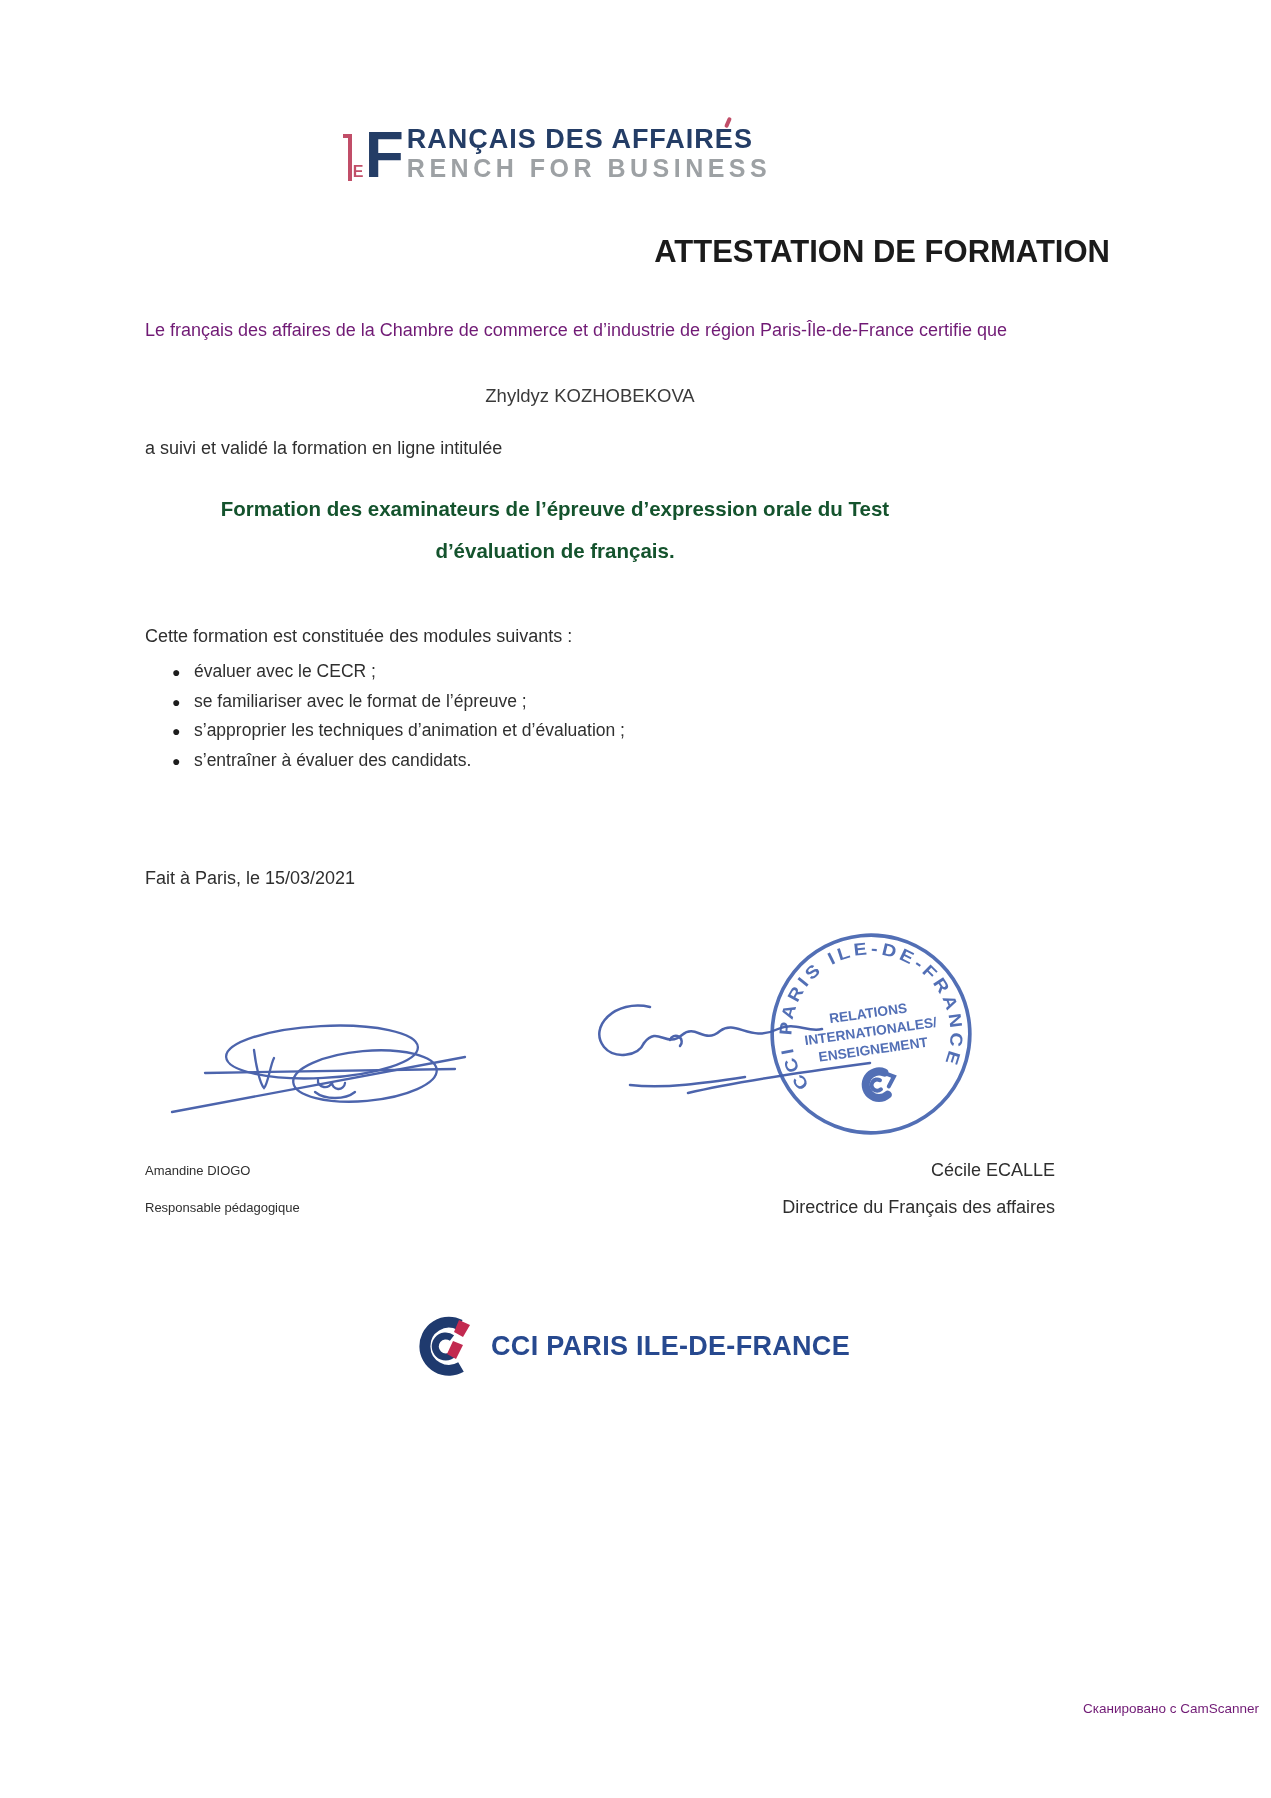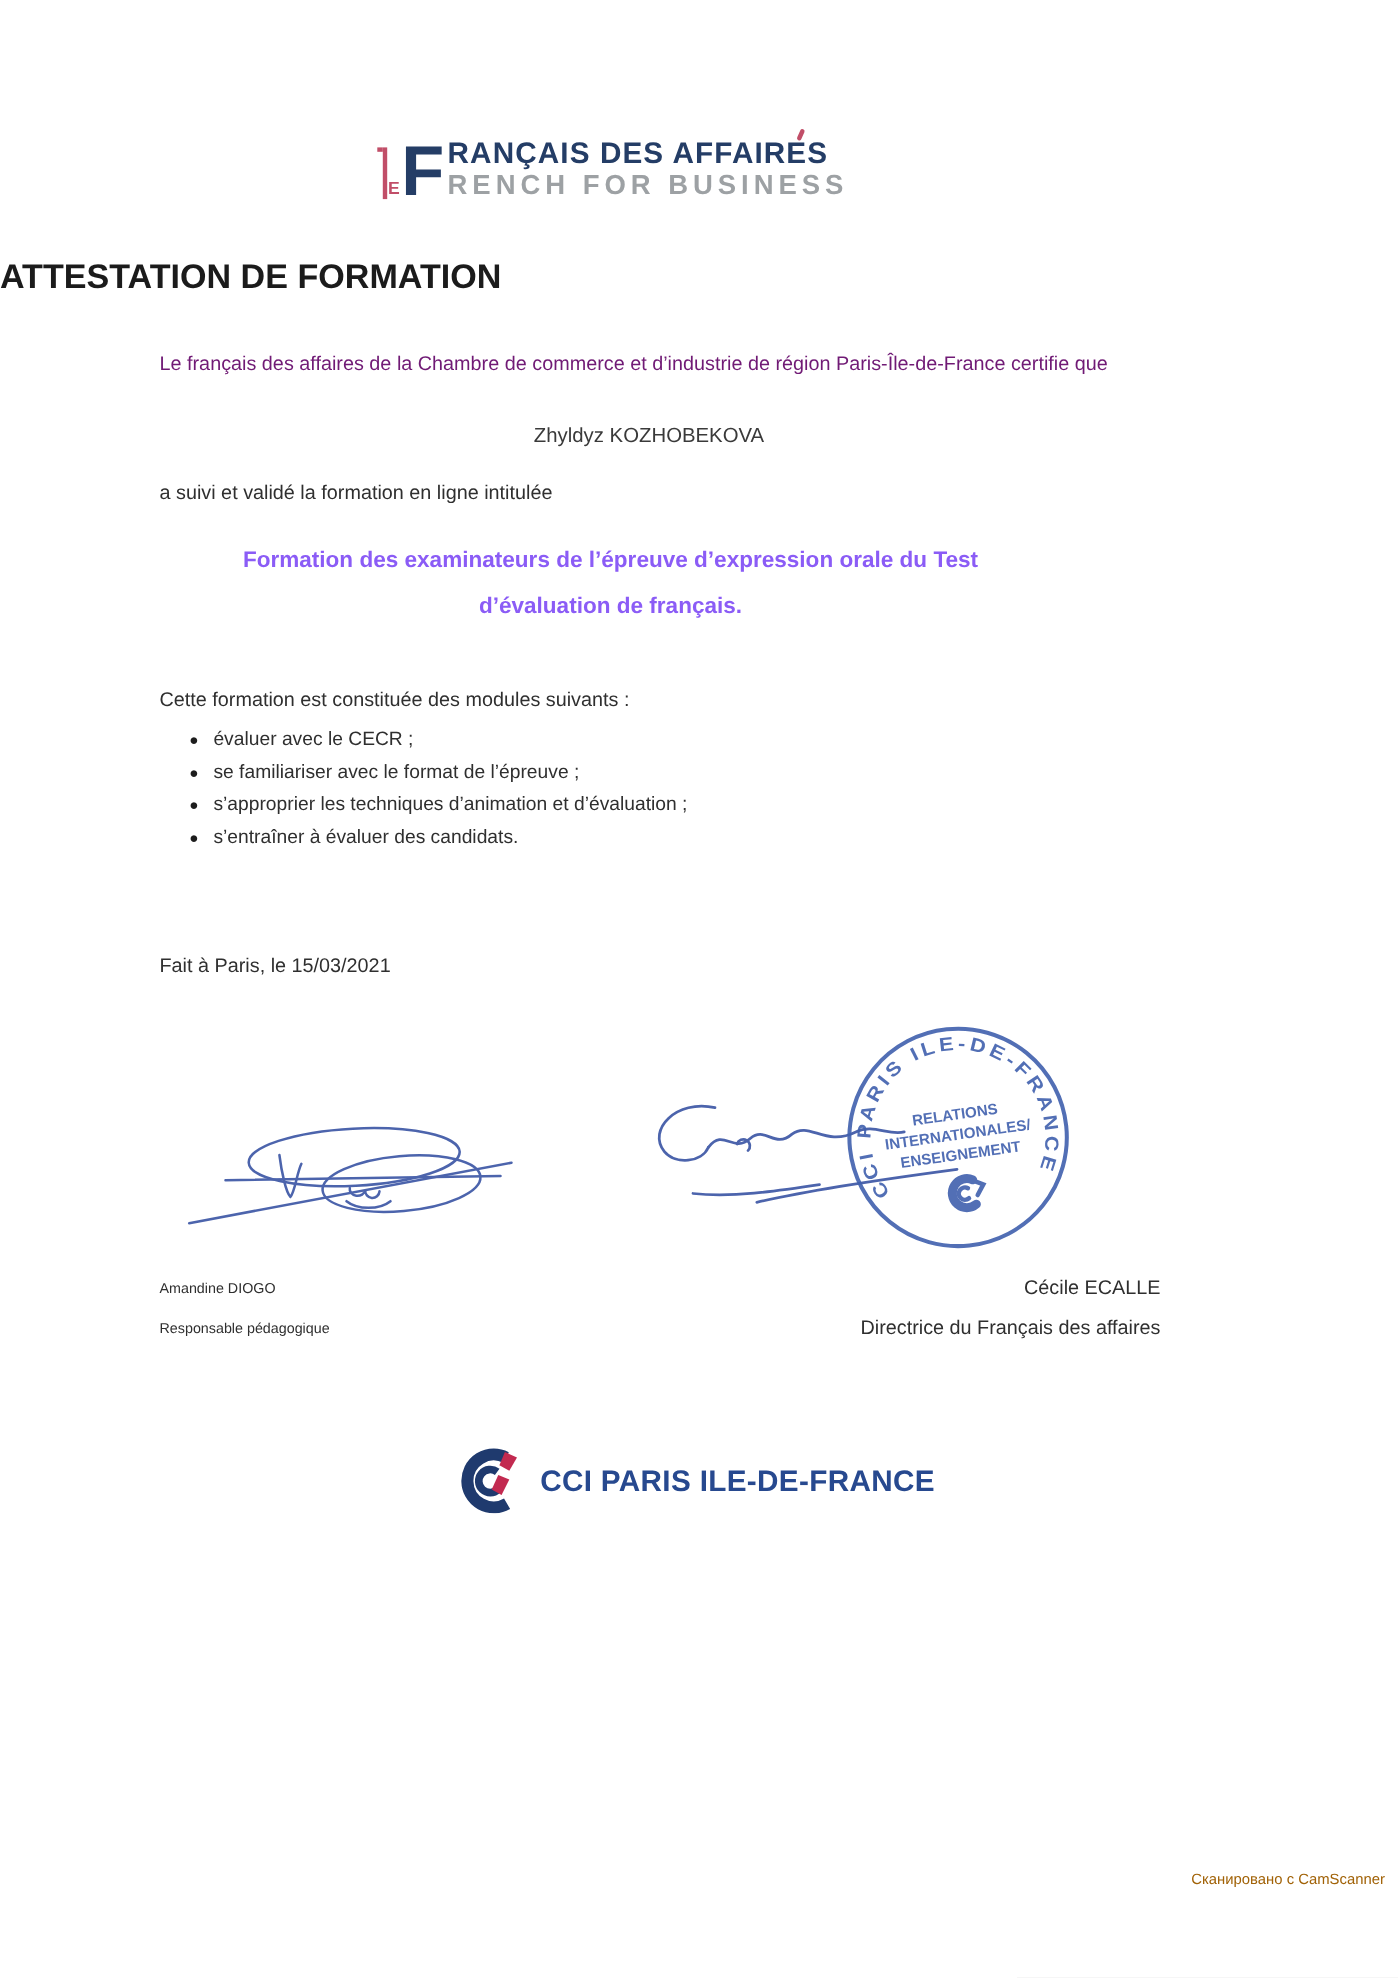--- a/index.html
+++ b/index.html
@@ -18,45 +18,45 @@
   .logo-le{position:relative;width:26px;height:52px;}
   .logo-le .bar{position:absolute;left:9px;top:5px;width:4px;height:47px;background:#c14e68;}
   .logo-le .bar::before{content:"";position:absolute;left:-5px;top:0;width:5px;height:4px;background:#c14e68;}
   .logo-le .e{position:absolute;left:14px;bottom:1px;font-size:16px;font-weight:700;color:#c14e68;line-height:1;}
   .logo-f{font-size:64px;font-weight:700;color:#243d66;line-height:0.78;margin:0 3px 0 0;}
   .logo-lines{display:flex;flex-direction:column;line-height:1;margin-top:16px;}
   .logo-l1{position:relative;font-size:27px;font-weight:700;color:#243d66;letter-spacing:1px;}
   .logo-l1 .accent{position:absolute;right:41px;top:-9px;width:4px;height:11px;background:#c14e68;transform:rotate(24deg);border-radius:2px;}
   .logo-l2{font-size:25px;font-weight:700;color:#9da1a4;letter-spacing:4.5px;margin-top:3px;}
   
-  .doc-title{position:absolute;top:234px;left:0;width:1110px;text-align:left;
+  .doc-title{position:absolute;top:234px;left:0;width:1110px;text-align:right;
     font-size:31px;font-weight:700;color:#1b1b1b;letter-spacing:0px;}
   .p-intro{position:absolute;top:320px;left:145px;width:990px;font-size:18px;color:#701a75;}
   .p-name{position:absolute;top:385px;left:0;width:1180px;text-align:center;font-size:18.5px;color:#3a3a3a;}
   .p-followed{position:absolute;top:438px;left:145px;font-size:18px;}
   .course-title{position:absolute;top:488px;left:0;width:1110px;text-align:center;
-    font-size:20.5px;font-weight:700;color:#8b5cf6;line-height:42px;}
+    font-size:20.5px;font-weight:700;color:#14532d;line-height:42px;}
   .p-score{position:absolute;top:569px;left:0;width:1110px;text-align:center;font-size:17.5px;}
   .p-modules-intro{position:absolute;top:626px;left:145px;font-size:18px;}
   .modules{position:absolute;top:661px;left:172px;}
   .module-row{display:flex;align-items:baseline;height:29.5px;font-size:17.5px;color:#2f2f2f;}
   .module-row .dot{width:22px;font-size:14px;color:#1d1d1d;}
   .p-delivery{position:absolute;top:832px;left:145px;font-size:18px;}
   .p-date{position:absolute;top:868px;left:145px;font-size:18px;}
   
   .sig-left{position:absolute;top:1000px;left:150px;width:330px;height:135px;}
   .sig-right{position:absolute;top:985px;left:570px;width:330px;height:135px;}
   .stamp{position:absolute;top:926px;left:763px;width:216px;height:216px;transform:rotate(-6deg);opacity:.9;}
   .sign-left-block{position:absolute;top:1152px;left:145px;font-size:13px;line-height:37px;color:#2f2f2f;}
   .sign-right-block{position:absolute;top:1152px;left:655px;width:400px;text-align:right;font-size:18px;line-height:37px;color:#2f2f2f;}
   
   .cci-logo{position:absolute;top:1316px;left:0;width:1262px;display:flex;justify-content:center;align-items:center;gap:13px;}
   .cci-text{font-size:27px;font-weight:700;color:#27498f;letter-spacing:0.3px;}
   
-  .scan-footer{position:absolute;top:1701px;right:12px;font-size:13.5px;color:#a16207;}
+  .scan-footer{position:absolute;top:1701px;right:12px;font-size:13.5px;color:#701a75;}
 </style>
 </head>
 <body>
 
 <div id="page">
 
   <div class="logo">
     <div class="logo-inner">
       <div class="logo-le">
         <span class="bar"></span>

